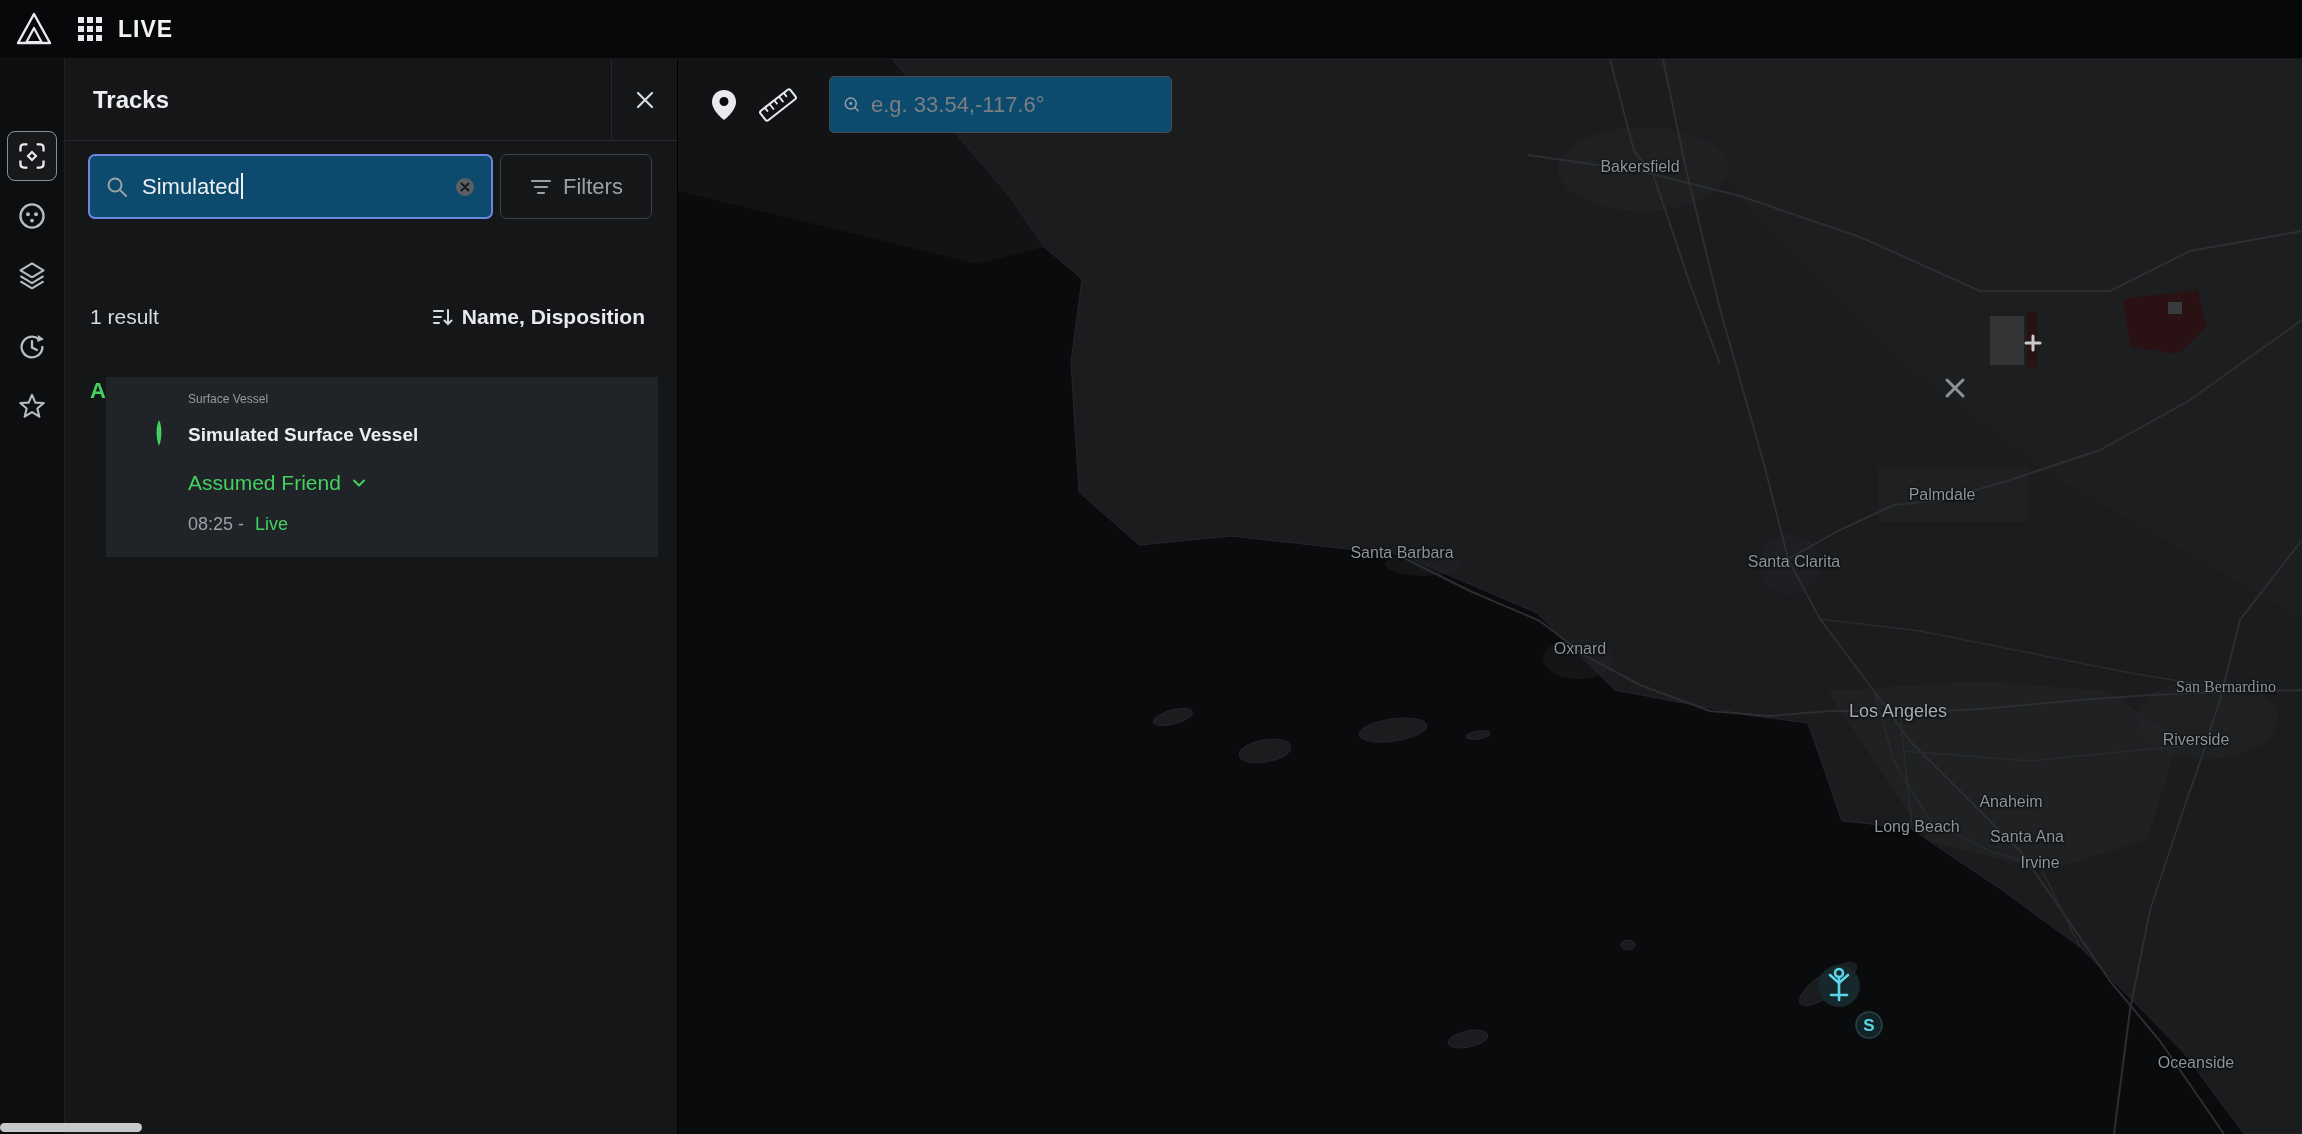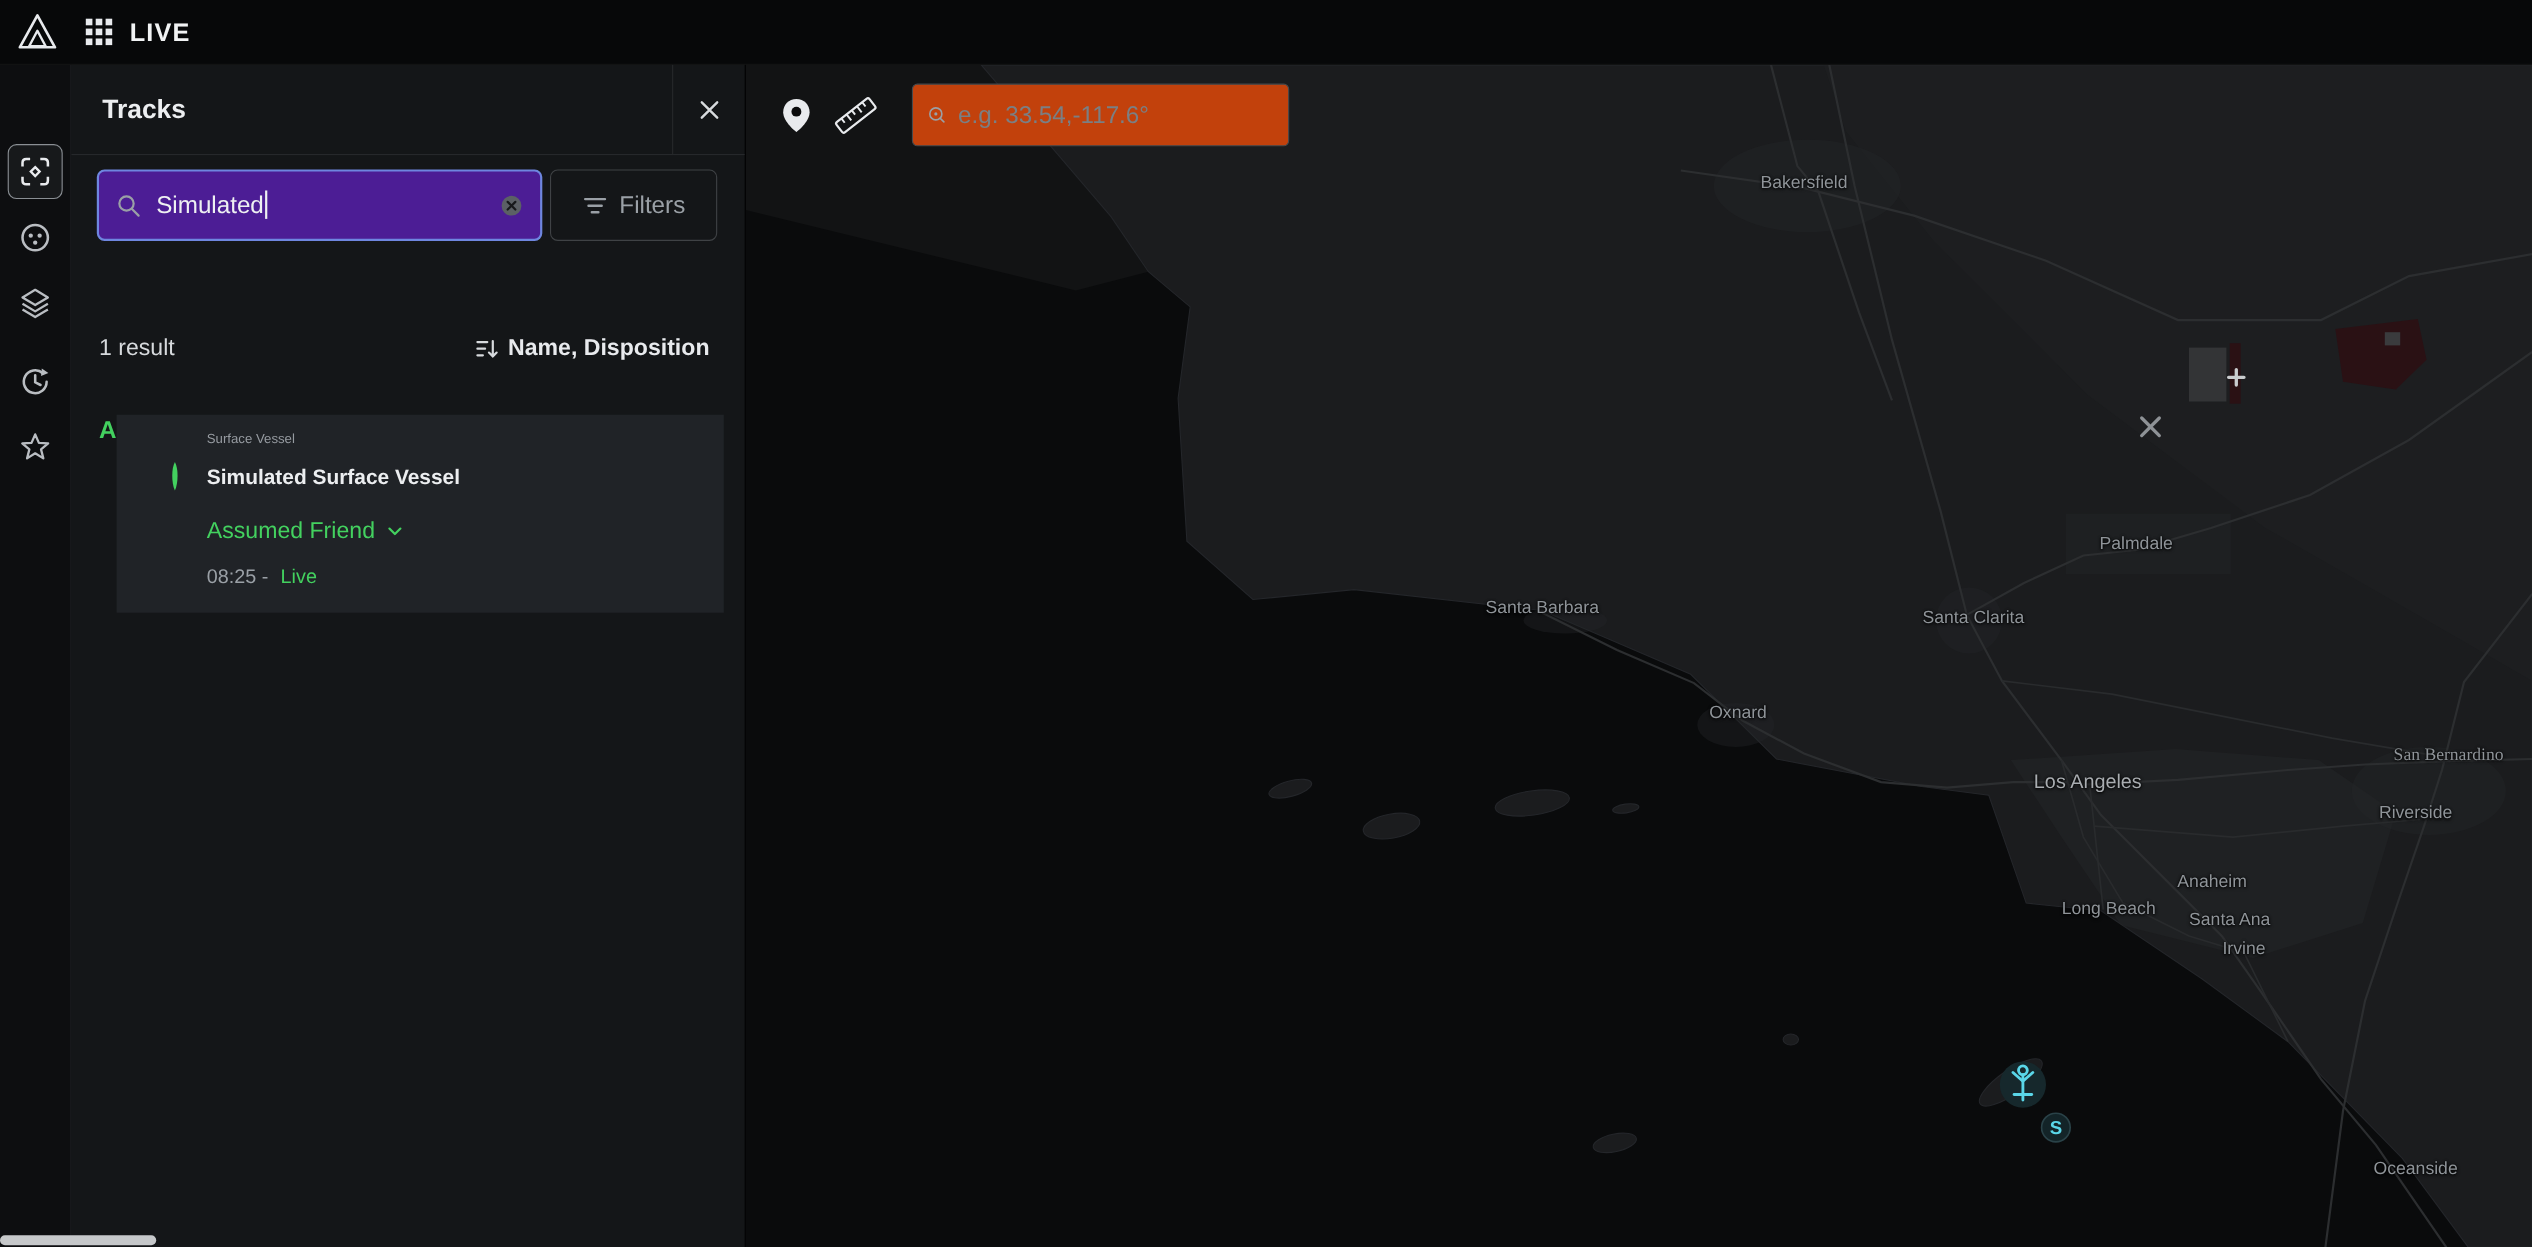--- a/index.html
+++ b/index.html
@@ -24,21 +24,21 @@
   .railbtn.selected { width:50px; height:50px; border:1.5px solid #8a8f94; border-radius:8px; background:#17191b; }
 
   
   .panel { width:613px; background:#141618; border-right:1px solid #000; position:relative; flex:none; }
   .panel-header { position:absolute; top:0; left:0; right:0; height:82px; border-bottom:1px solid #26282b; display:flex; align-items:center; }
   .panel-title { margin-left:28px; color:#eceef0; font-size:24px; font-weight:700; }
   .panel-close { position:absolute; right:0; top:0; width:66px; height:82px; border-left:1px solid #26282b;
                  display:flex; align-items:center; justify-content:center; cursor:pointer; }
 
   .search-row { position:absolute; top:95px; left:23px; right:19px; height:65px; display:flex; }
-  .search-box { width:405px; height:65px; background:#4c1d95; border:2px solid #6e86df; border-radius:7px;
+  .search-box { width:405px; height:65px; background:#0c4a6e; border:2px solid #6e86df; border-radius:7px;
                 display:flex; align-items:center; padding:0 14px; }
   .search-text { color:#eef0f2; font-size:22px; margin-left:12px; flex:1; white-space:nowrap; overflow:hidden; }
   .caret { display:inline-block; width:2px; height:26px; background:#eef0f2; vertical-align:-5px; margin-left:1px; }
   .filters-btn { width:152px; height:65px; margin-left:7px; border:1.5px solid #3f4245; border-radius:7px;
                  display:flex; align-items:center; justify-content:center; gap:10px; cursor:pointer; background:#141618; }
   .filters-label { color:#9aa0a6; font-size:22px; }
 
   .results-row { position:absolute; top:236px; left:25px; right:32px; height:44px; display:flex; align-items:center; }
   .results-count { color:#d7dadd; font-size:21px; }
   .sort-ctl { margin-left:auto; display:flex; align-items:center; gap:8px; cursor:pointer; }
@@ -60,21 +60,21 @@
 
   
   .map { position:relative; flex:1; background:#0a0b0c; overflow:hidden; }
   .map svg.basemap { position:absolute; left:0; top:0; width:1624px; height:1075px; }
   .map-label { position:absolute; transform:translate(-50%,-50%); color:#8f9499; font-size:16px; white-space:nowrap;
                text-shadow:0 1px 3px #000, 0 0 2px #000; pointer-events:none; }
   .map-label.big { font-size:18px; color:#a9adb1; }
 
   .map-toolbar { position:absolute; left:19px; top:17px; height:57px; display:flex; align-items:center; }
   .tool-btn { width:54px; height:57px; display:flex; align-items:center; justify-content:center; cursor:pointer; }
-  .coord-box { margin-left:24px; width:343px; height:57px; background:#c2410c; border:1.5px solid #47494c; border-radius:5px;
+  .coord-box { margin-left:24px; width:343px; height:57px; background:#0c4a6e; border:1.5px solid #47494c; border-radius:5px;
                display:flex; align-items:center; padding:0 12px; }
   .coord-input { flex:1; margin-left:10px; background:transparent; border:none; outline:none;
                  color:#c7cbd0; font-size:22px; font-family:"Liberation Sans", sans-serif; }
   .coord-input::placeholder { color:#7a7f84; }
 
   .h-scrollbar { position:absolute; left:0; bottom:2px; width:142px; height:9px; background:#c6c8ca; border-radius:5px; cursor:grab; }
 </style>
 </head>
 <body>
 

